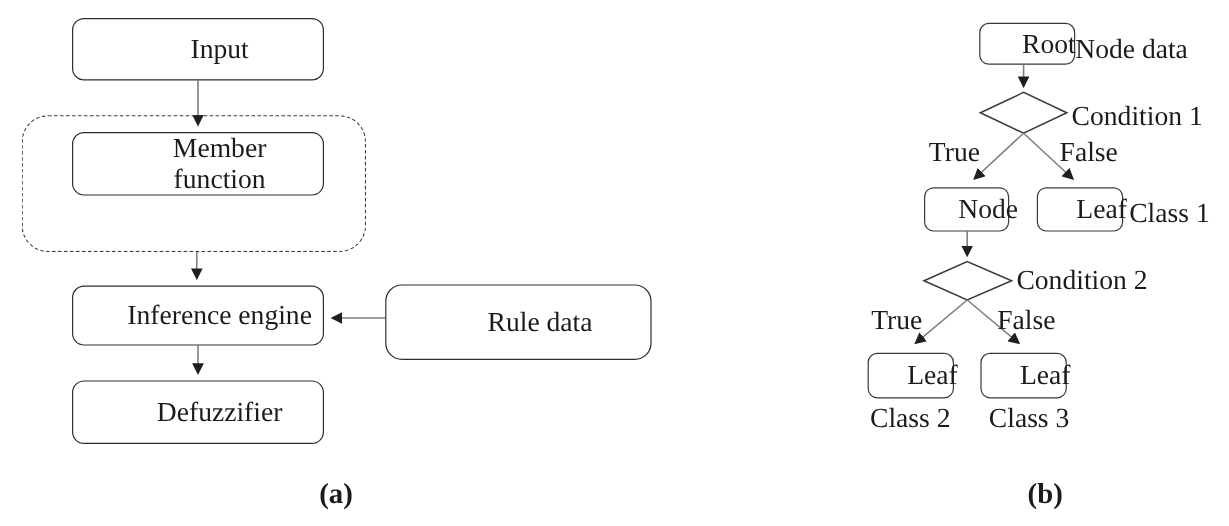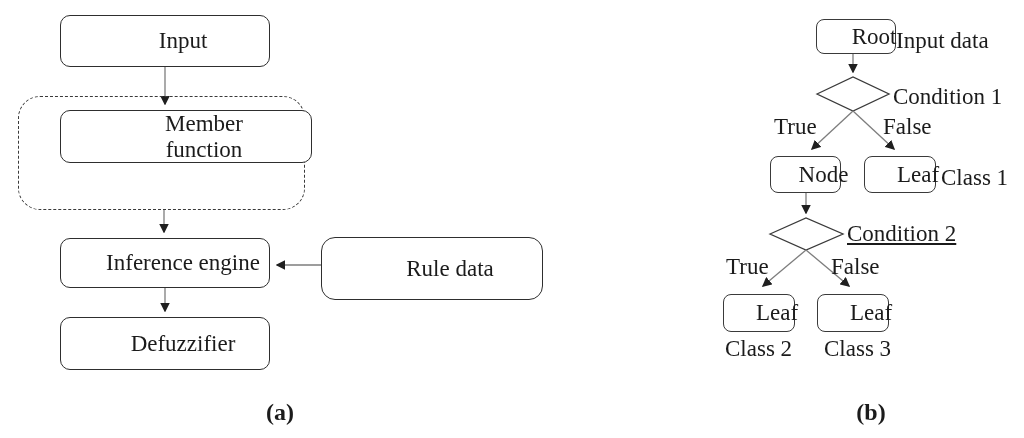--- a/index.html
+++ b/index.html
@@ -82,49 +82,49 @@
     <line x1="806" y1="193" x2="806" y2="213" stroke="#7d7d7d" stroke-width="1.3" marker-end="url(#ah)"></line>
     <polygon points="770,234 806,218 843,234 806,250" fill="#ffffff" stroke="#3a3a3a" stroke-width="1.3"></polygon>
     <line x1="806" y1="250" x2="763" y2="286" stroke="#7d7d7d" stroke-width="1.3" marker-end="url(#ah)"></line>
     <line x1="806" y1="250" x2="849" y2="286" stroke="#7d7d7d" stroke-width="1.3" marker-end="url(#ah)"></line>
   </svg>
 
   <div class="dashed-group" style="left:18px; top:96px; width:287px; height:114px;"></div>
 
   <div class="box" style="left:60px; top:15px; width:210px; height:52px;">Input</div>
 
-  <div class="box" style="left:60px; top:110px; width:252px; height:53px;">Member
+  <div class="box" style="left:60px; top:110px; width:210px; height:53px;">Member
 function</div>
 
 
   <div class="box" style="left:60px; top:238px; width:210px; height:50px;">Inference engine</div>
 
   <div class="box" style="left:321px; top:237px; width:222px; height:63px; border-radius:14px;">Rule data</div>
 
   <div class="box" style="left:60px; top:317px; width:210px; height:53px;">Defuzzifier</div>
 
   <div class="caption" style="left:248px; top:399px; width:64px;">(a)</div>
 
   <div class="box box-b" style="left:816px; top:19px; width:80px; height:35px;">Root</div>
 
-  <div class="lbl" style="left:896px; top:28px;">Input data</div>
+  <div class="lbl" style="left:896px; top:28px;">Node data</div>
 
   <div class="lbl" style="left:893px; top:84px;">Condition 1</div>
 
   <div class="lbl" style="left:774px; top:114px;">True</div>
 
   <div class="lbl" style="left:883px; top:114px;">False</div>
 
   <div class="box box-b" style="left:770px; top:156px; width:71px; height:37px;">Node</div>
 
   <div class="box box-b" style="left:864px; top:156px; width:72px; height:37px;">Leaf</div>
 
   <div class="lbl" style="left:941px; top:165px;">Class 1</div>
 
-  <div class="lbl" style="left:847px; top:221px;text-decoration:underline;">Condition 2</div>
+  <div class="lbl" style="left:847px; top:221px;">Condition 2</div>
 
   <div class="lbl" style="left:726px; top:254px;">True</div>
 
   <div class="lbl" style="left:831px; top:254px;">False</div>
 
   <div class="box box-b" style="left:723px; top:294px; width:72px; height:38px;">Leaf</div>
 
   <div class="box box-b" style="left:817px; top:294px; width:72px; height:38px;">Leaf</div>
 
   <div class="lbl" style="left:725px; top:336px;text-align:center;">Class 2</div>

